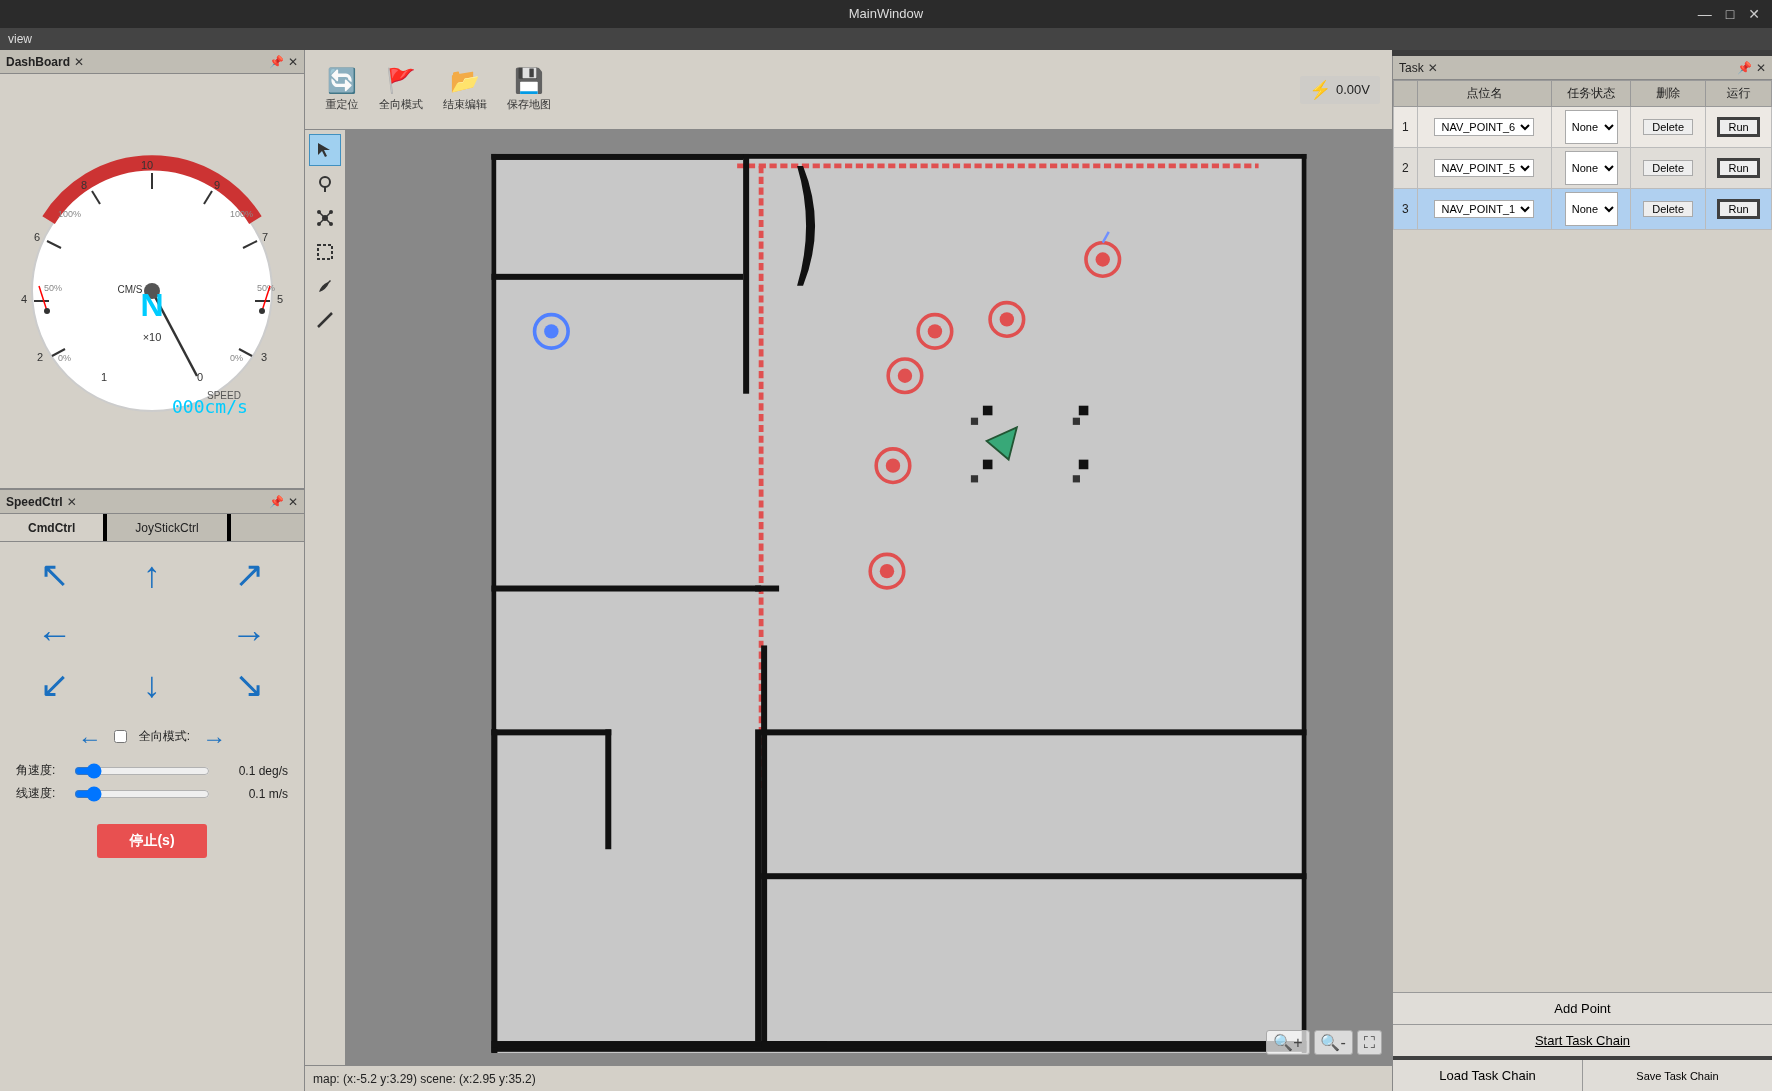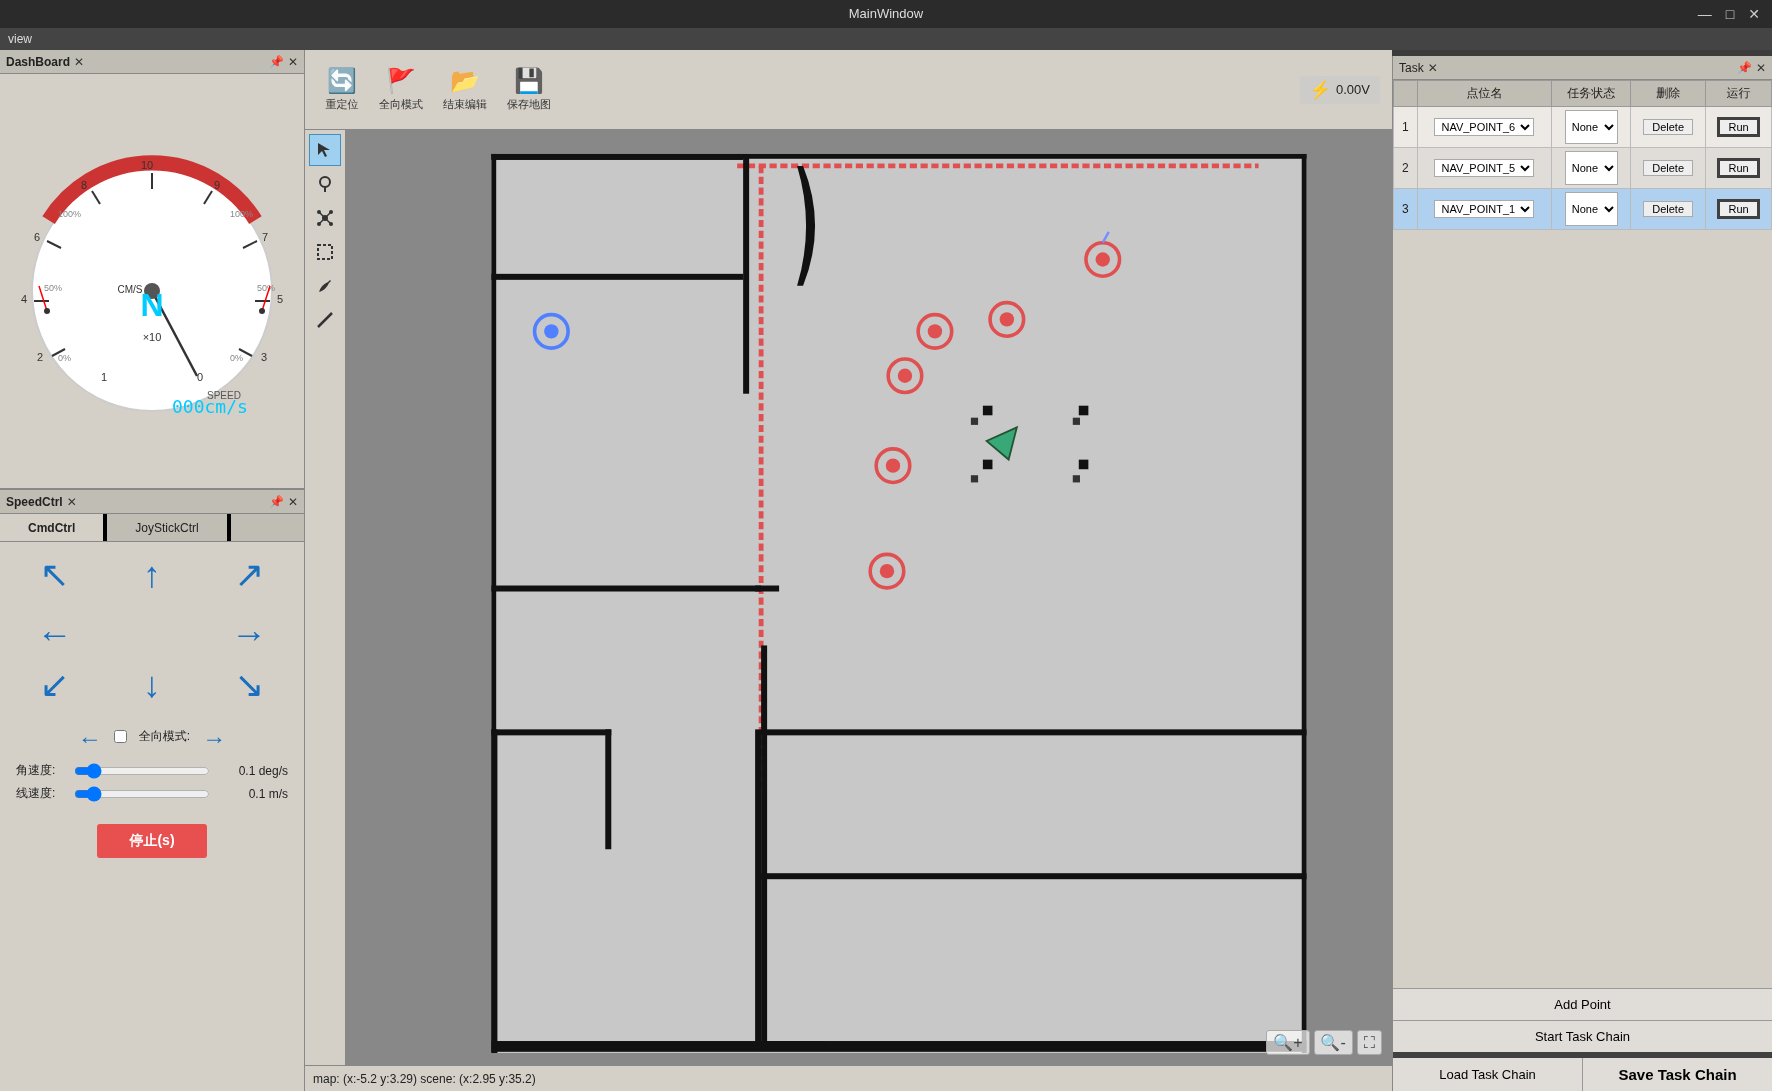--- a/index.html
+++ b/index.html
@@ -356,44 +356,44 @@
       border: none;
       border-bottom: 1px solid #999;
       cursor: pointer;
       font-size: 13px;
     }
     #start-chain-btn {
       width: 100%;
       padding: 8px;
       background: #e0ddd8;
       border: none;
-      border-bottom: 6px solid #404040;
+      border-bottom: 4px solid #404040;
       cursor: pointer;
       font-size: 13px;
+      text-decoration: underline;
     }
     #chain-bottom-row {
       display: flex;
     }
     #load-chain-btn {
       flex: 1;
       padding: 8px;
       background: #e0ddd8;
       border: none;
       border-right: 1px solid #999;
       cursor: pointer;
       font-size: 13px;
     }
     #save-chain-btn {
       flex: 1;
       padding: 8px;
       background: #e0ddd8;
       border: none;
       cursor: pointer;
-      font-size: 15px;
-      font-weight: bold;
+      font-size: 11px;
     }
 
     
     #right-panel-scroll {
       flex: 1;
       overflow-y: auto;
     }
   </style>
 </head>
 <body>

